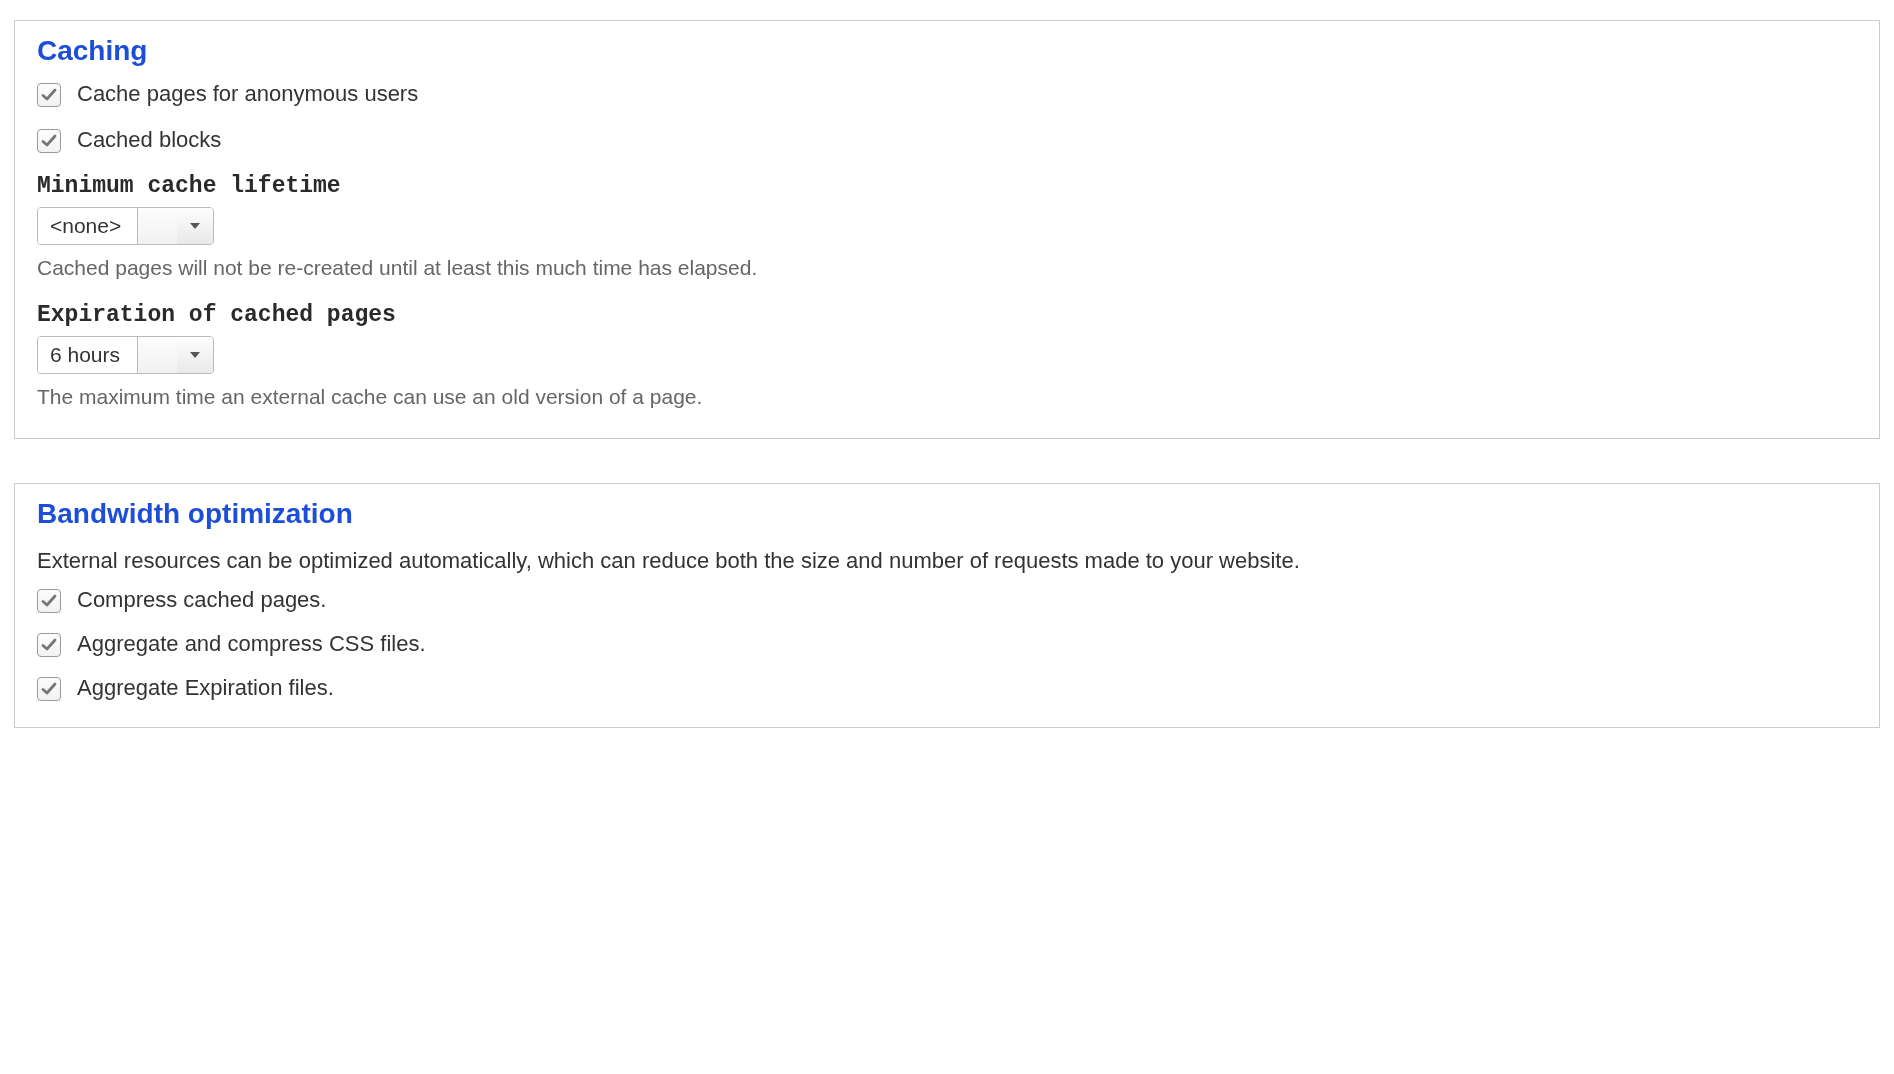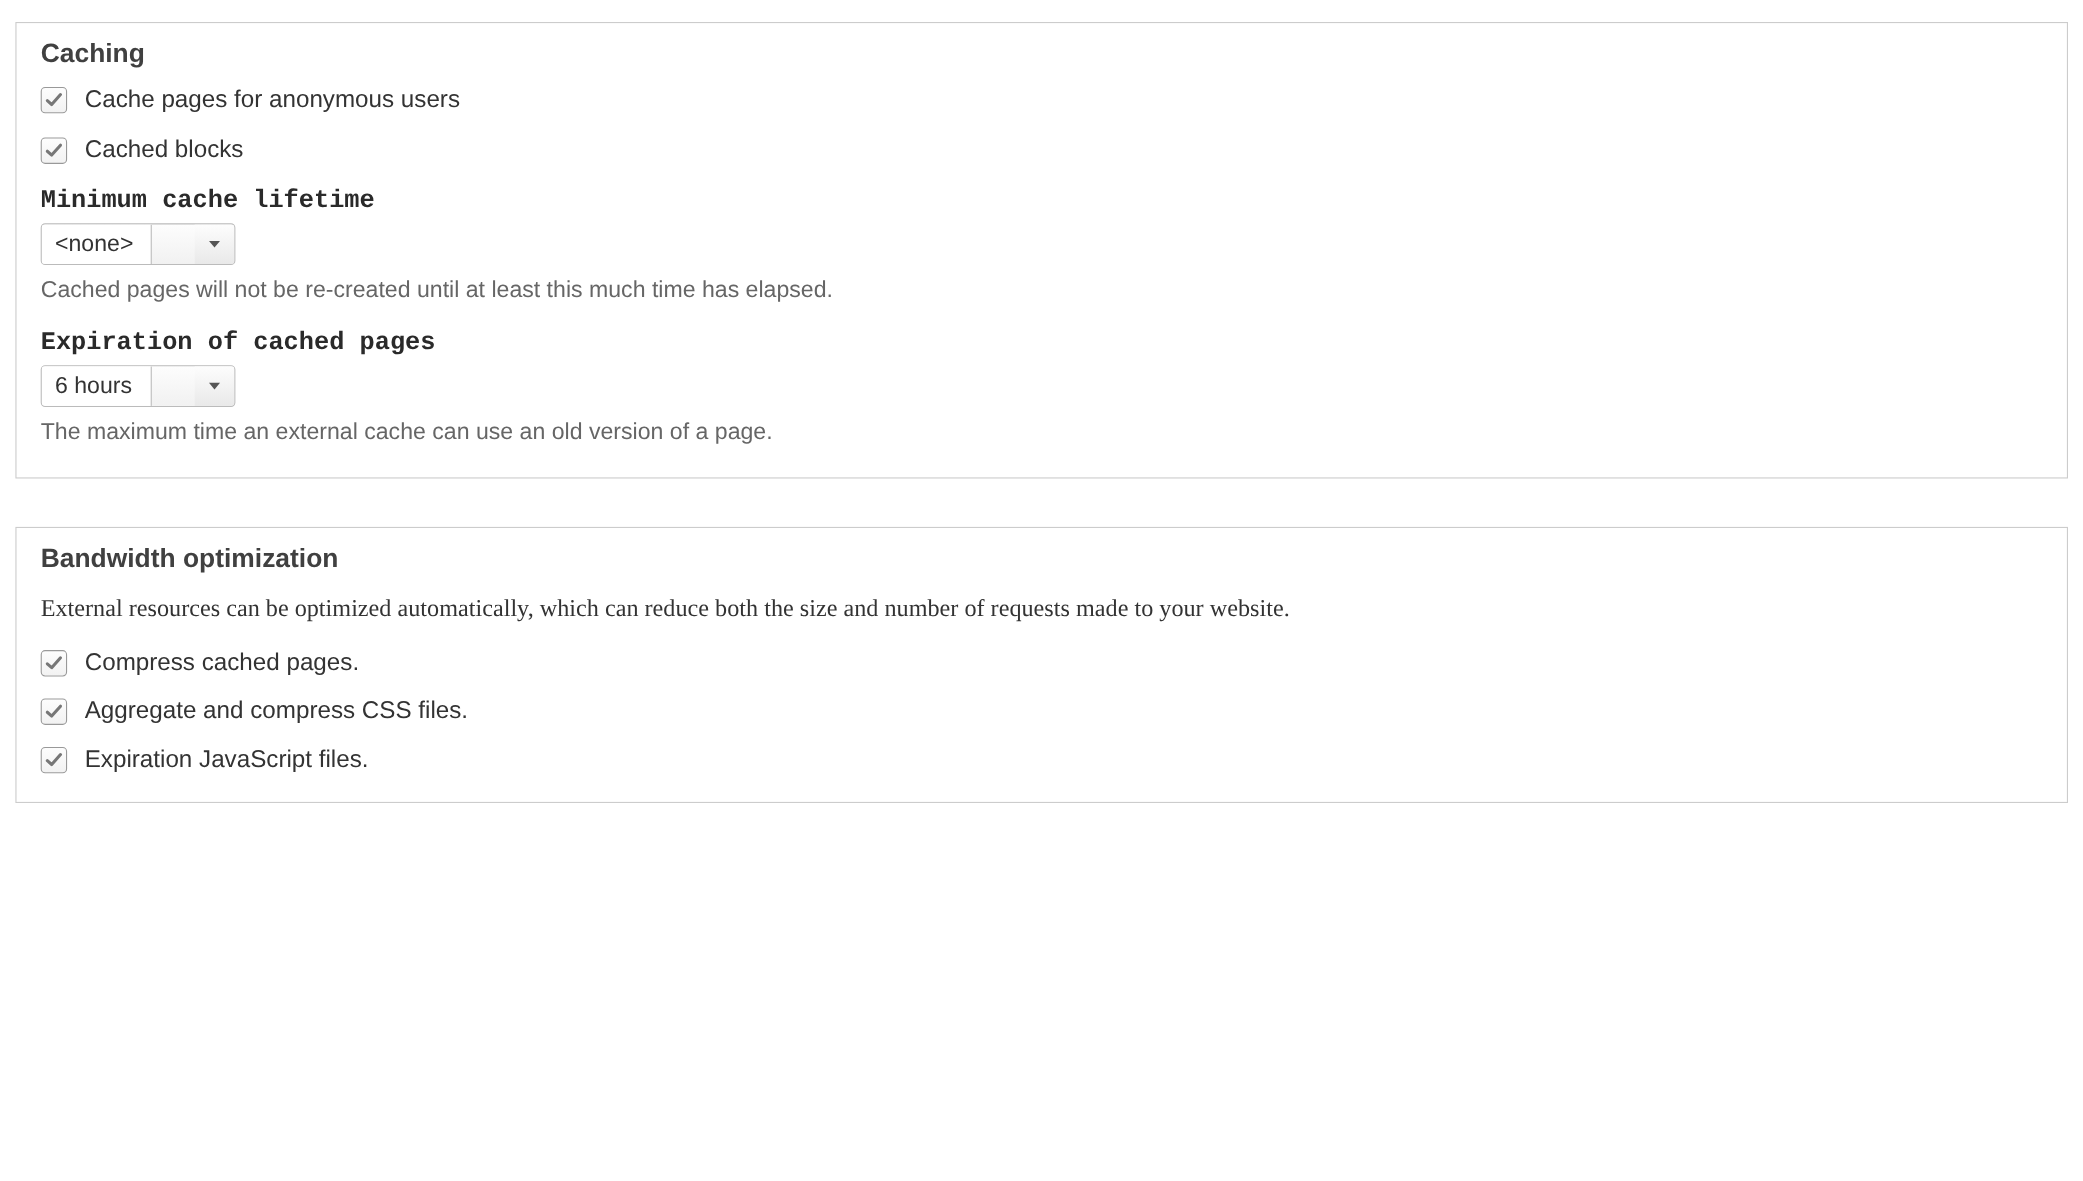--- a/index.html
+++ b/index.html
@@ -14,22 +14,22 @@
       padding: 20px 14px;
       background: #fff;
     }
     .fieldset {
       border: 1px solid #ccc;
       padding: 14px 22px 22px 22px;
       margin-bottom: 44px;
     }
     .fieldset-legend {
       font-weight: 700;
-      font-size: 24px;
-      color: #404040;
+      font-size: 28px;
+      color: #1d4ed8;
       margin-bottom: 14px;
     }
     .checkbox-row {
       display: flex;
       align-items: flex-end;
       margin: 8px 0 20px 0;
     }
     .checkbox {
       width: 24px;
       height: 24px;
@@ -91,22 +91,21 @@
     .description {
       font-size: 21px;
       color: #666;
       margin-bottom: 20px;
       line-height: 1.4;
     }
     .section-desc {
       font-size: 22px;
       color: #333;
       line-height: 1.5;
-      margin-bottom: 20px;
-      font-family: Liberation Serif, serif;
+      margin-bottom: 10px;
     }
     .bandwidth .checkbox-row {
       margin: 10px 0 18px 0;
     }
     .bandwidth .checkbox-row:last-child {
       margin-bottom: 4px;
     }
   </style>
 </head>
 <body>
@@ -176,15 +175,15 @@
     </span>
     <span class="checkbox-label">Aggregate and compress CSS files.</span>
   </div>
 
   <div class="checkbox-row">
     <span class="checkbox">
       <svg viewBox="0 0 16 16">
           <path d="M2 8.5 L6 12 L14 3" stroke="#777" stroke-width="2.8" fill="none" stroke-linecap="round" stroke-linejoin="round"></path>
         </svg>
     </span>
-    <span class="checkbox-label">Expiration JavaScript files.</span>
+    <span class="checkbox-label">Aggregate Expiration files.</span>
   </div>
 </div>
 
 </body></html>

